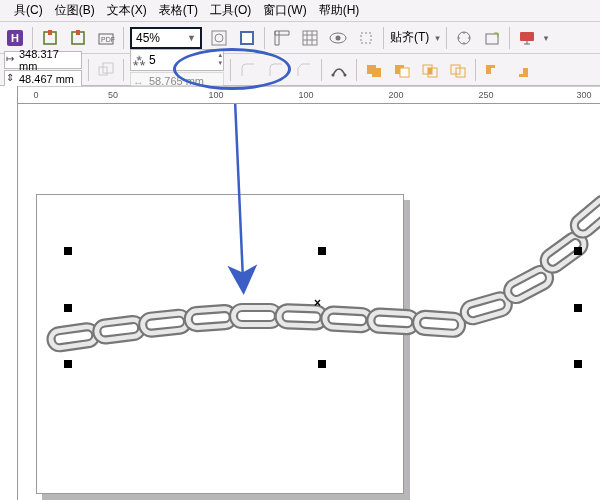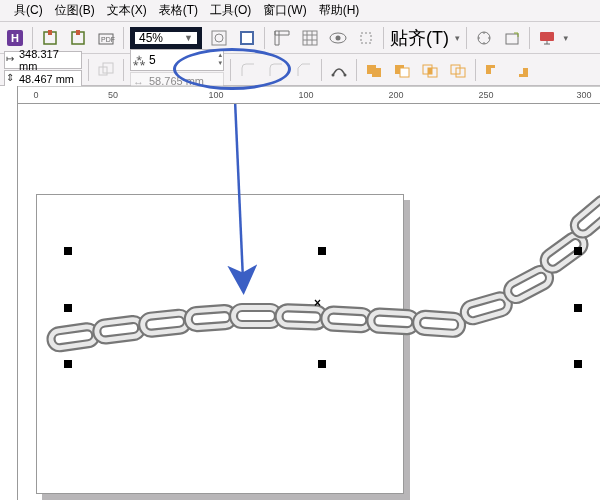--- a/index.html
+++ b/index.html
@@ -3,21 +3,21 @@
 <meta charset="utf-8">
 <style>
   * { box-sizing: border-box; margin: 0; padding: 0; font-family: "Microsoft YaHei", sans-serif; }
   body { width: 600px; height: 500px; overflow: hidden; background: #fff; position: relative; }
   .menubar { display: flex; background: #f5f3f5; border-bottom: 1px solid #d0cdd0; height: 22px; font-size: 12px; align-items: center; padding-left: 8px; }
   .menubar span { padding: 2px 6px; }
   .toolbar1 { display: flex; align-items: center; height: 32px; background: #f5f3f5; border-bottom: 1px solid #d0cdd0; padding: 0 4px; gap: 6px; }
   .toolbar2 { display: flex; align-items: center; height: 32px; background: #f5f3f5; border-bottom: 1px solid #c0bdc0; padding: 0 4px; gap: 6px; }
   .icon-btn { width: 22px; height: 22px; display: flex; align-items: center; justify-content: center; font-size: 14px; }
   .sep { width: 1px; height: 22px; background: #c8c5c8; }
-  .zoom-box { display: flex; align-items: center; border: 5px solid #0f172a; background: #fff; height: 22px; width: 72px; font-size: 12px; padding: 0 4px; justify-content: space-between; }
+  .zoom-box { display: flex; align-items: center; border: 2px solid #0f172a; background: #fff; height: 22px; width: 72px; font-size: 12px; padding: 0 4px; justify-content: space-between; }
   .drop-tri { font-size: 9px; color: #666; }
   .coord-box { display: flex; align-items: center; gap: 2px; }
   .coord-val { border: 1px solid #bdbabd; background: #fff; height: 18px; width: 78px; font-size: 11px; padding: 0 3px 0 14px; position: relative; display: flex; align-items: center; }
   .coord-val .axicon { position: absolute; left: 1px; top: 1px; font-size: 10px; color: #333; }
   .field-box { border: 1px solid #bdbabd; background: #fff; height: 22px; width: 86px; font-size: 12px; padding: 0 14px 0 18px; position: relative; display: flex; align-items: center; }
   .field-box .lead { position: absolute; left: 2px; top: 2px; font-size: 11px; color: #555; }
   .field-box .spin { position: absolute; right: 1px; top: 1px; display: flex; flex-direction: column; font-size: 7px; color: #666; line-height: 8px; }
   .circle-hl { position: absolute; left: 173px; top: 48px; width: 118px; height: 42px; border: 3px solid #3b5fc4; border-radius: 50%; pointer-events: none; z-index: 50; }
   .canvas-area { position: absolute; left: 0; top: 86px; right: 0; bottom: 0; background: #fff; }
   .ruler-h { position: absolute; left: 18px; top: 0; right: 0; height: 18px; background: #fff; border-bottom: 1px solid #999; border-top: 1px solid #ccc; font-size: 9px; color: #555; }
@@ -105,21 +105,21 @@
         <ellipse cx="9" cy="7" rx="8" ry="5" fill="none" stroke="#777"></ellipse>
         <circle cx="9" cy="7" r="2.5" fill="#777"></circle>
       </svg>
   </div>
   <div class="icon-btn">
     <svg width="16" height="16">
         <rect x="3" y="3" width="10" height="10" fill="none" stroke="#888" stroke-dasharray="2"></rect>
       </svg>
   </div>
   <div class="sep"></div>
-  <span style="font-size:18px">贴齐(T)</span>
+  <span style="font-size:12px">贴齐(T)</span>
   <span class="drop-tri">▾</span>
   <div class="sep"></div>
   <div class="icon-btn">
     <svg width="16" height="16">
         <circle cx="8" cy="8" r="6" fill="none" stroke="#777"></circle>
         <path d="M8 2 V4 M8 12 V14 M2 8 H4 M12 8 H14" stroke="#777"></path>
       </svg>
   </div>
   <div class="icon-btn">
     <svg width="16" height="16">

